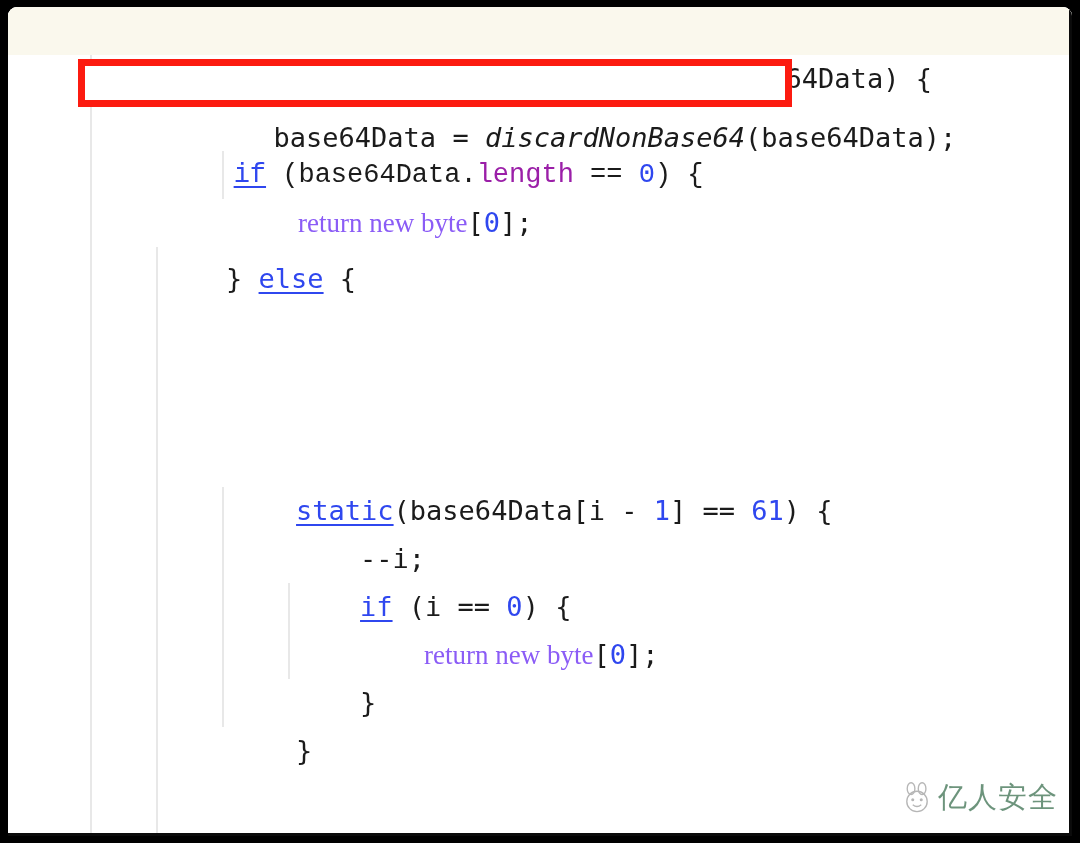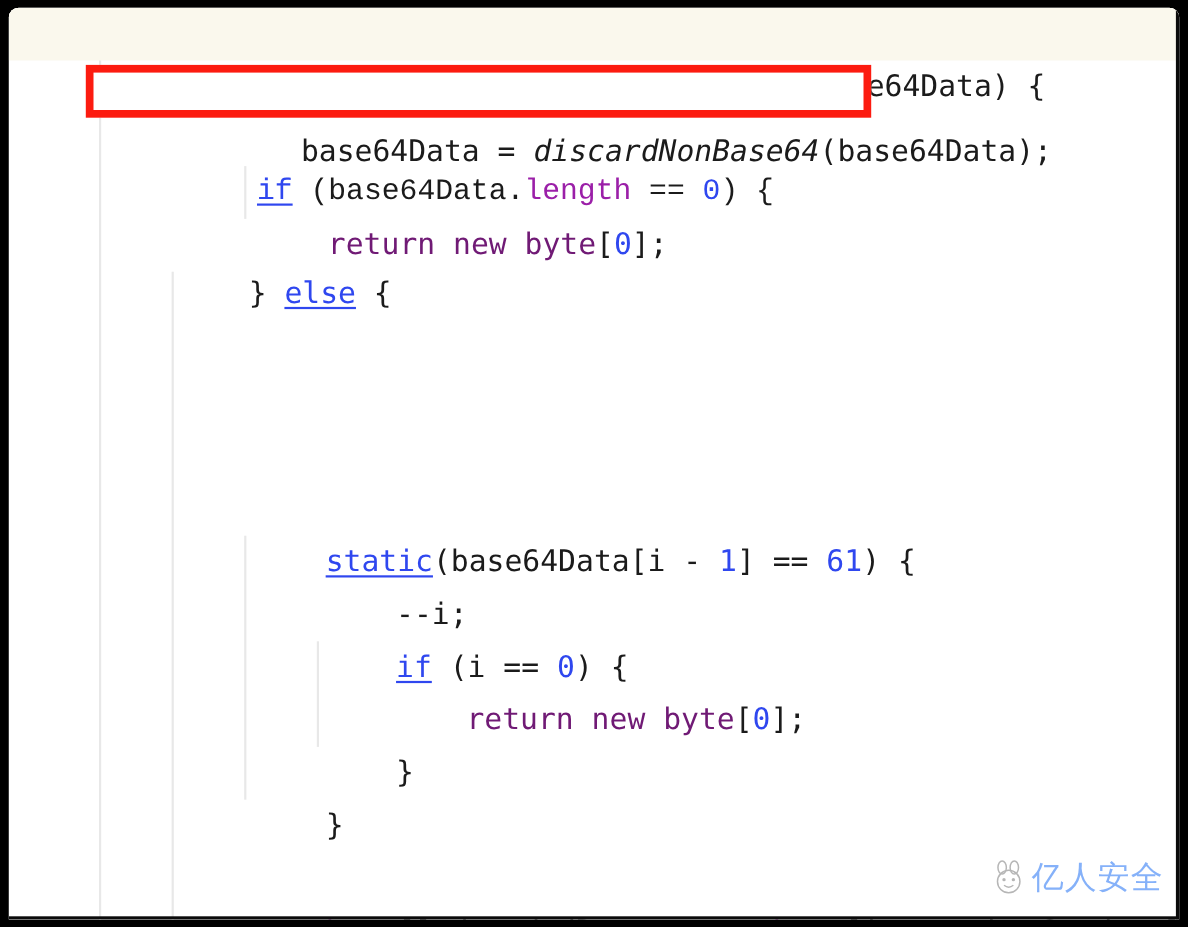--- a/index.html
+++ b/index.html
@@ -70,21 +70,21 @@
     font-family: "DejaVu Sans Mono", monospace;
     font-size: 27px;
     color: #1b1b1b;
     letter-spacing: 0px;
   }
   .code-line .ind {
     display: inline-block;
   }
 
   
-  .kw      { color: #701a75; }
+  .kw      { color: #8b5cf6; font-family: Liberation Serif, serif; }
   .kw-u    { color: #2f47ef; text-decoration: underline; text-underline-offset: 4px; }
   .num     { color: #2f47ef; }
   .fld     { color: #9b1fa8; }
   .plain   { color: #1b1b1b; }
   .mth     { color: #2a6d78; text-decoration: underline; text-underline-offset: 4px; }
   .hl-teal { background: #a9dcd7; }
   .hl-lav  { background: #e4e2f7; }
   .ital    { font-style: italic; font-family: "DejaVu Sans Mono", monospace; }
 
   
@@ -122,21 +122,21 @@
     pointer-events: none;
   }
   #watermark .wm-logo {
     width: 34px;
     height: 34px;
     flex: 0 0 34px;
   }
   #watermark .wm-text {
     font-family: "DejaVu Sans", sans-serif;
     font-size: 29px;
-    color: #3b82f6;
+    color: #14532d;
     letter-spacing: 1px;
     white-space: nowrap;
   }
 
   
   #card-bottom-shade {
     position: absolute;
     left: 0;
     right: 0;
     bottom: 0;
@@ -174,21 +174,21 @@
       </div>
 
       <div class="code-line" style="top:96px;font-family:Liberation Mono, monospace;">
         <span class="ind" style="width:96px;"></span><span class="kw-u">if</span><span class="plain"> (base64Data.</span><span class="fld">length</span><span class="plain"> == </span><span class="num">0</span><span class="plain">) {</span>
       </div>
 
       <div class="code-line" style="top:144px;">
         <span class="ind" style="width:160px;"></span><span class="kw">return new byte</span><span class="plain">[</span><span class="num">0</span><span class="plain">];</span>
       </div>
 
-      <div class="code-line" style="top:188px;">
+      <div class="code-line" style="top:200px;">
         <span class="ind" style="width:88px;"></span><span class="plain">} </span><span class="kw-u">else</span><span class="plain"> {</span>
       </div>
 
 
 
 
       <div class="code-line" style="top:384px;"></div>
 
       <div class="code-line" style="top:432px;">
         <span class="ind" style="width:158px;"></span><span class="kw-u">static</span><span class="plain">(base64Data[i - </span><span class="num">1</span><span class="plain">] == </span><span class="num">61</span><span class="plain">) {</span>

